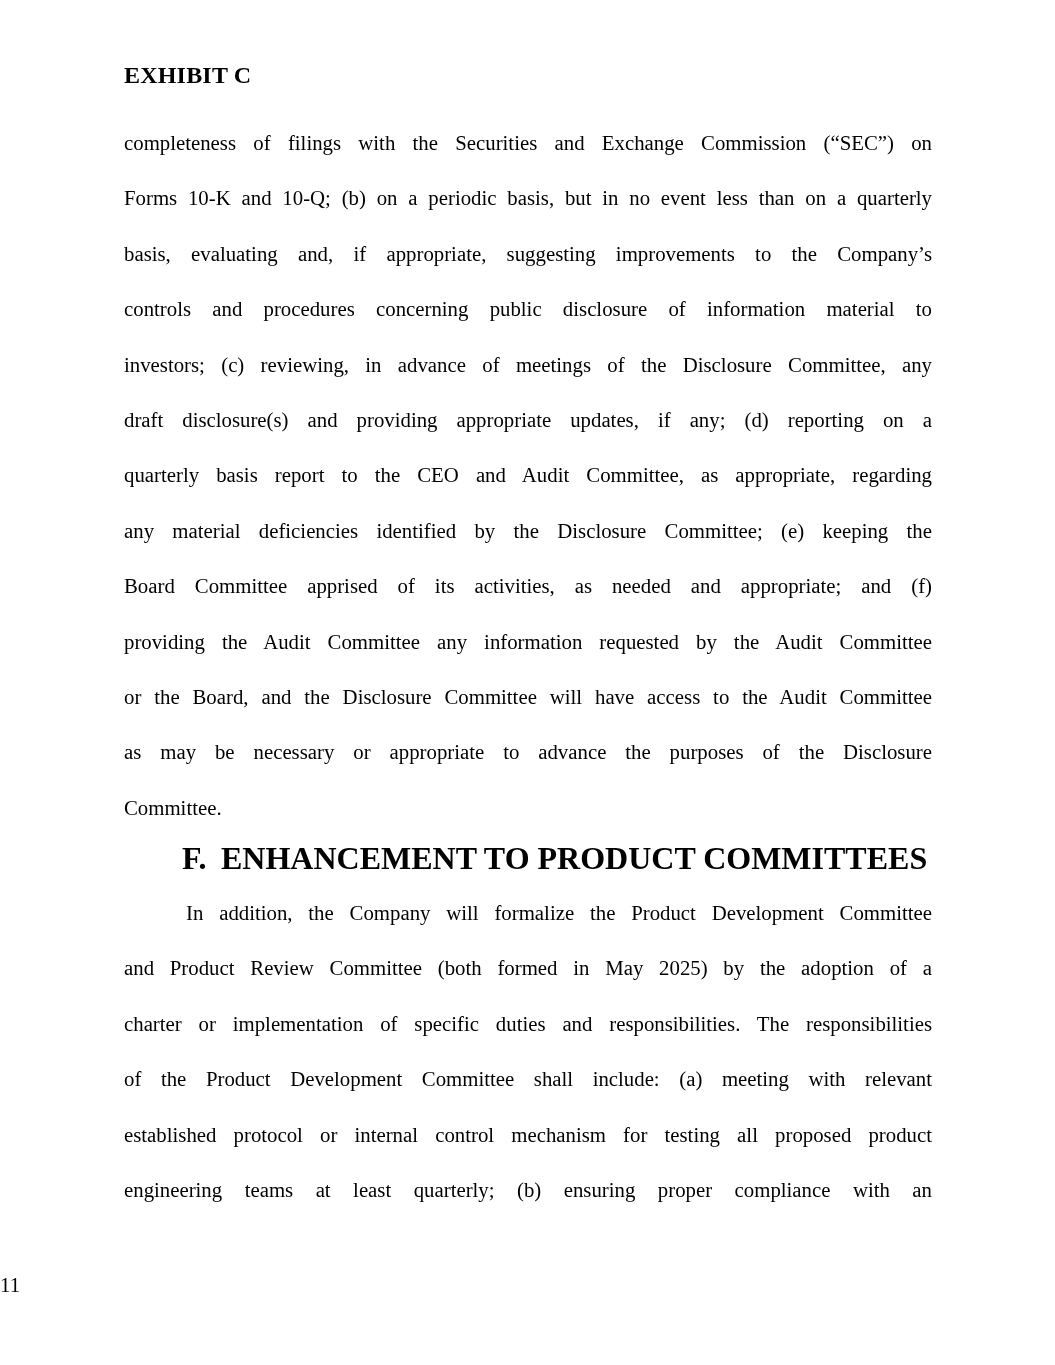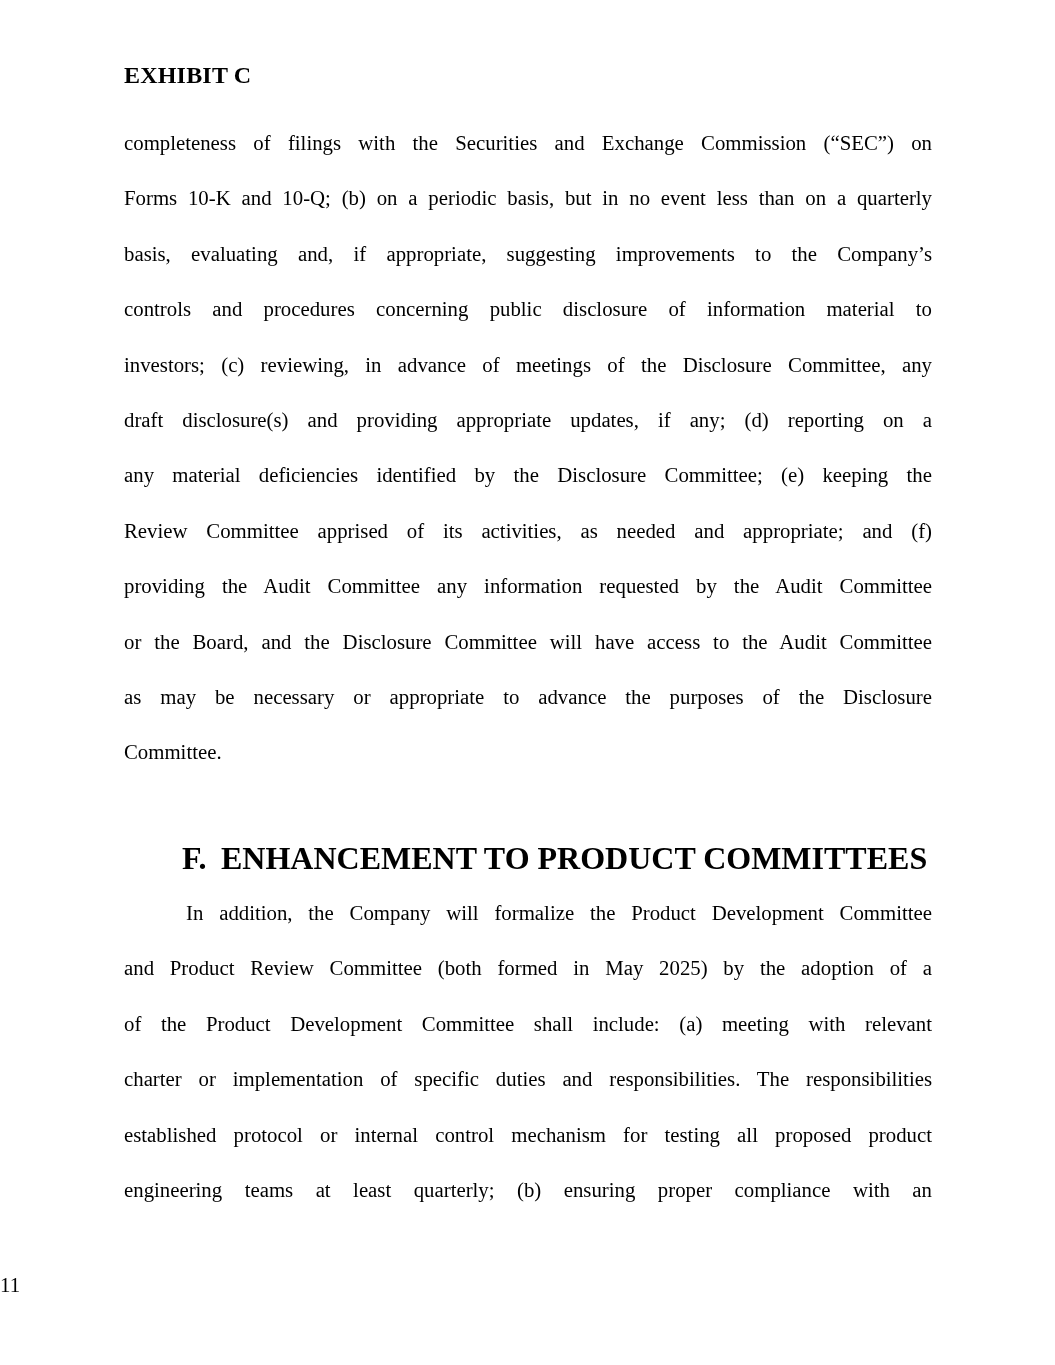--- a/index.html
+++ b/index.html
@@ -79,36 +79,37 @@
 
   <div class="exhibit-label">EXHIBIT C</div>
 
   <div class="body-block para-1">
     <div class="ln">completeness of filings with the Securities and Exchange Commission (“SEC”) on</div>
     <div class="ln">Forms 10-K and 10-Q; (b) on a periodic basis, but in no event less than on a quarterly</div>
     <div class="ln">basis, evaluating and, if appropriate, suggesting improvements to the Company’s</div>
     <div class="ln">controls and procedures concerning public disclosure of information material to</div>
     <div class="ln">investors; (c) reviewing, in advance of meetings of the Disclosure Committee, any</div>
     <div class="ln">draft disclosure(s) and providing appropriate updates, if any; (d) reporting on a</div>
+    <div class="ln">quarterly basis report to the CEO and Audit Committee, as appropriate, regarding</div>
     <div class="ln">any material deficiencies identified by the Disclosure Committee; (e) keeping the</div>
-    <div class="ln">Review Committee apprised of its activities, as needed and appropriate; and (f)</div>
+    <div class="ln">Board Committee apprised of its activities, as needed and appropriate; and (f)</div>
     <div class="ln">providing the Audit Committee any information requested by the Audit Committee</div>
     <div class="ln">or the Board, and the Disclosure Committee will have access to the Audit Committee</div>
     <div class="ln">as may be necessary or appropriate to advance the purposes of the Disclosure</div>
     <div class="ln ln-plain">Committee.</div>
   </div>
 
   <div class="sec-heading">
     <span class="sec-num">F.</span><span>ENHANCEMENT TO PRODUCT COMMITTEES</span>
   </div>
 
   <div class="body-block para-2">
     <div class="ln ln-indent">In addition, the Company will formalize the Product Development Committee</div>
     <div class="ln">and Product Review Committee (both formed in May 2025) by the adoption of a</div>
+    <div class="ln">charter or implementation of specific duties and responsibilities. The responsibilities</div>
     <div class="ln">of the Product Development Committee shall include: (a) meeting with relevant</div>
-    <div class="ln">charter or implementation of specific duties and responsibilities. The responsibilities</div>
     <div class="ln">established protocol or internal control mechanism for testing all proposed product</div>
     <div class="ln">engineering teams at least quarterly; (b) ensuring proper compliance with an</div>
   </div>
 
   <div class="page-number">11</div>
 
 </div>
 
 </body></html>

